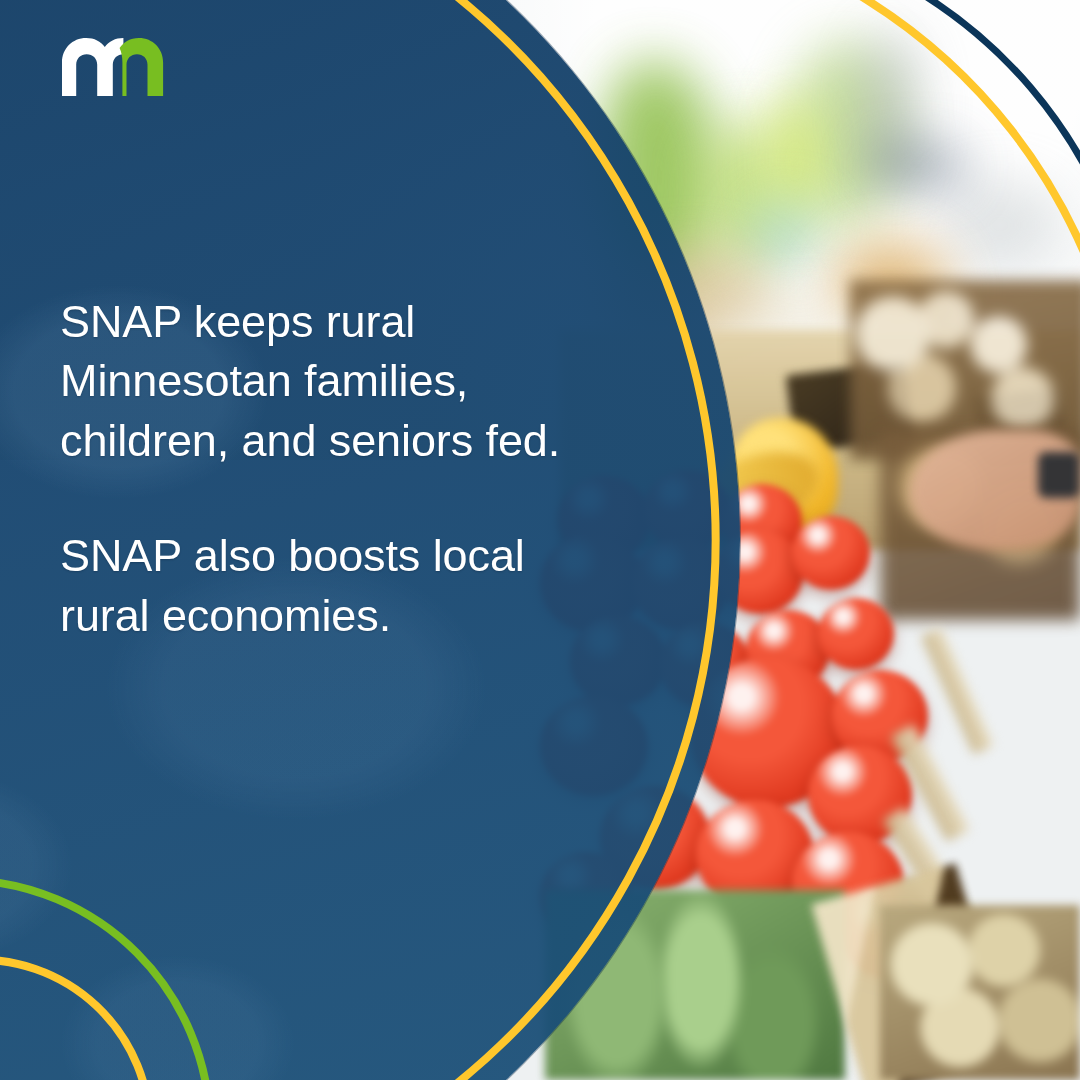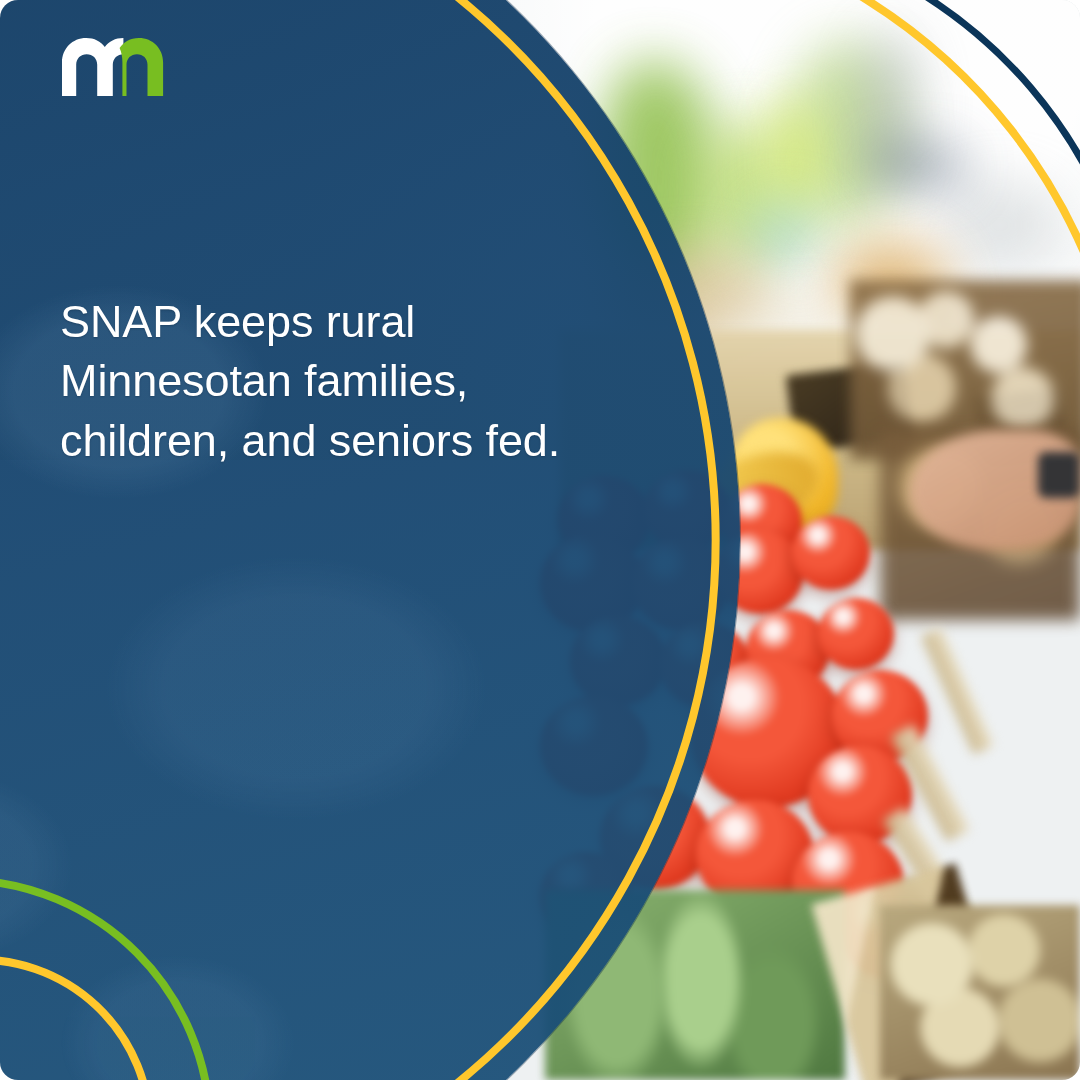--- a/index.html
+++ b/index.html
@@ -9,21 +9,20 @@
     background:#ffffff;
     font-family:"Liberation Sans", sans-serif;
     overflow:hidden;
   }
 
   .canvas {
     position:relative;
     width:1080px; height:1080px;
     overflow:hidden;
     background:#eef1f2;
-    border-radius:18px;
   }
 
   
   .photo {
     position:absolute; inset:0;
     overflow:hidden;
   }
   
   .photo-bg {
     position:absolute; left:0; top:0; width:1080px; height:460px;
@@ -300,15 +299,16 @@
 
   <svg class="logo" viewBox="0 0 108 62" aria-label="Minnesota">
 
     <path d="M2 60 V26.5 C2 12.6 12.3 2 26.2 2 c8.1 0 14.6 3.4 18.6 9 C48.8 5.4 55.3 2 63.4 2 v16.2 c-6.0 0-10.6 4.1-10.6 10.6 V60 H37.2 V28.8 c0-6.5-4.5-10.6-10.5-10.6 S16.2 22.3 16.2 28.8 V60 Z" fill="#FFFFFF"></path>
 
     <path d="M66.5 60 V28.8 c0-6.5 4.5-10.6 10.5-10.6 s10.5 4.1 10.5 10.6 V60 h15.6 V26.5 C103.1 12.6 92.8 2 78.9 2 C70.3 2 63.5 5.9 59.6 12.1 c1.9 4.3 2.8 9.2 2.8 14.4 V60 Z" fill="#78BE21"></path>
   </svg>
 
   <div class="copy">
     <p class="para1">SNAP keeps rural Minnesotan families, children, and seniors fed.</p>
+    <p class="para2">SNAP also boosts local rural economies.</p>
   </div>
 
 </div>
 
 </body></html>

